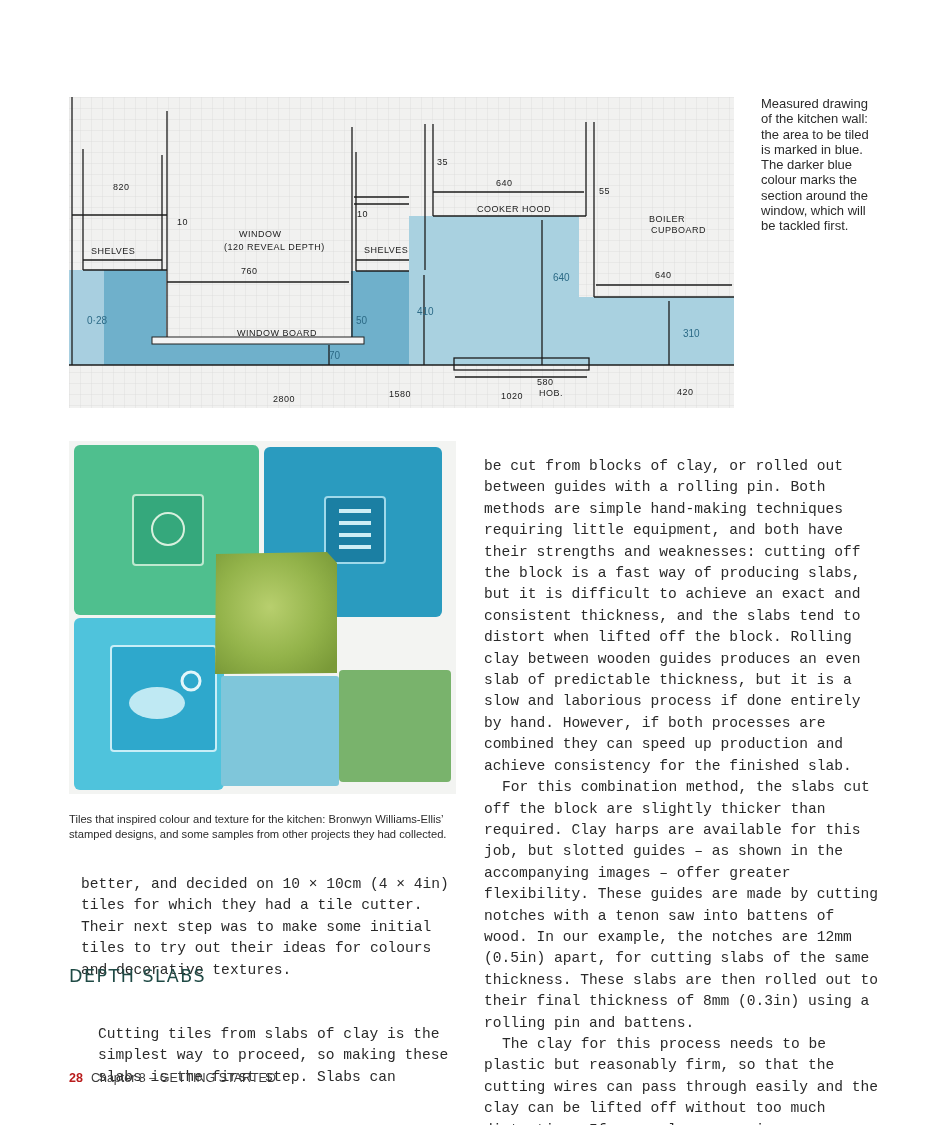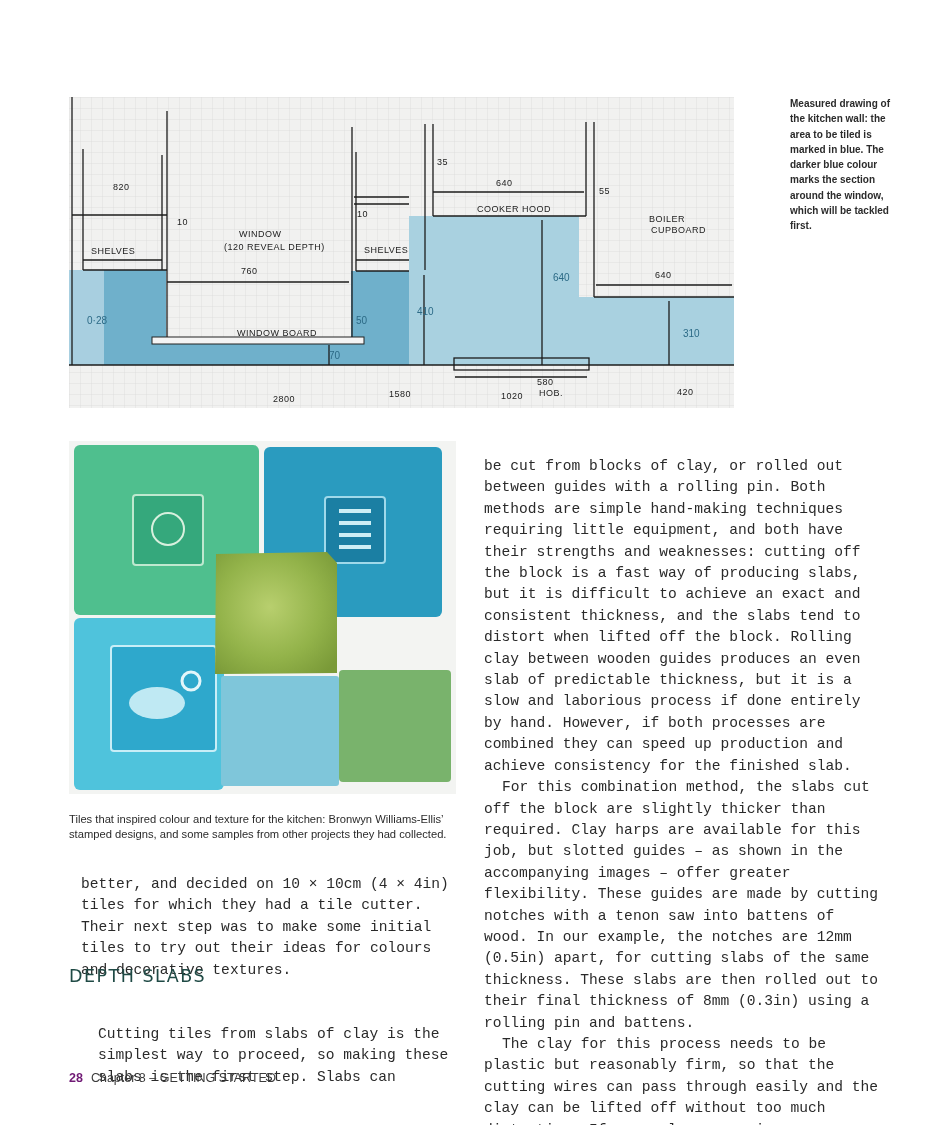--- a/index.html
+++ b/index.html
@@ -3,39 +3,39 @@
   <meta charset="utf-8">
   <style>
     html, body { margin: 0; padding: 0; background: #ffffff; }
     body { width: 930px; height: 1125px; position: relative; overflow: hidden; font-family: "DejaVu Serif", serif; color: #2a2a2a; }
 
     .drawing { position: absolute; left: 69px; top: 97px; width: 665px; height: 311px; background: #efefef; overflow: hidden; }
     .drawing svg { width: 100%; height: 100%; display: block; }
     .hand { font-family: "Liberation Sans", sans-serif; font-size: 9px; fill: #222; letter-spacing: 0.5px; }
     .hand-blue { font-family: "Liberation Sans", sans-serif; font-size: 10px; fill: #2c6a86; }
 
-    .side-caption { position: absolute; left: 790px; top: 96px; width: 110px; font-family: "Liberation Sans", sans-serif; font-size: 10px; line-height: 15.3px; color: #2b2b2b; font-weight: bold; }
+    .side-caption { position: absolute; left: 761px; top: 96px; width: 110px; font-family: "Liberation Sans", sans-serif; font-size: 13px; line-height: 15.3px; color: #2b2b2b; }
 
     .tiles { position: absolute; left: 69px; top: 441px; width: 387px; height: 353px; background: #f4f4f2; overflow: hidden; }
     .tiles svg { width: 100%; height: 100%; display: block; }
 
     .tile-caption { position: absolute; left: 69px; top: 803px; width: 400px; font-family: "Liberation Sans", sans-serif; font-size: 11.2px; line-height: 15px; color: #2b2b2b; margin-top: 9px; }
 
     .body-text { font-family: Liberation Mono, monospace; font-size: 14.6px; line-height: 21.4px; color: #2a2a2a; }
     .col-left-1 { position: absolute; left: 69px; top: 862px; width: 395px; }
     .col-left-2 { position: absolute; left: 86px; top: 1012px; width: 395px; }
     .col-right { position: absolute; left: 484px; top: 456px; width: 395px; }
     .col-right p { margin: 0; }
     .col-right p.indent { text-indent: 18px; }
     .col-left-1 p, .col-left-2 p { margin: 12px; }
 
     .heading { position: absolute; left: 69px; top: 966px; font-family: "DejaVu Sans", sans-serif; font-size: 17.5px; letter-spacing: 1.5px; color: #1f4a45; font-weight: normal; margin: 0; }
 
     .footer { position: absolute; left: 69px; top: 1071px; font-family: "Liberation Sans", sans-serif; font-size: 12.5px; color: #3b3b3b; }
-    .footer .num { font-weight: bold; color: #701a75; margin-right: 8px; }
+    .footer .num { font-weight: bold; color: #b91c1c; margin-right: 8px; }
   </style>
 </head>
 <body>
 
 <div class="drawing">
   <svg viewBox="0 0 665 311" preserveAspectRatio="none">
     <defs>
       <pattern id="grid" width="11" height="11" patternUnits="userSpaceOnUse">
         <path d="M11 0 L0 0 0 11" fill="none" stroke="#d6d6d6" stroke-width="0.7"></path>
       </pattern>

